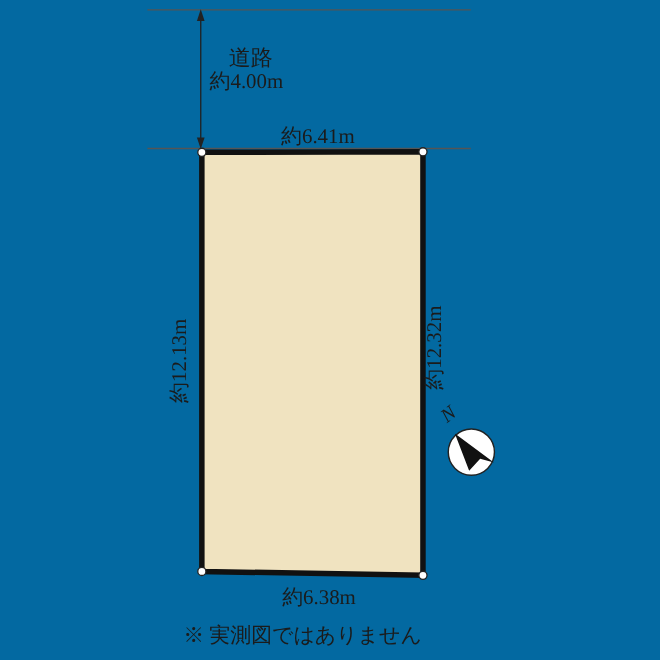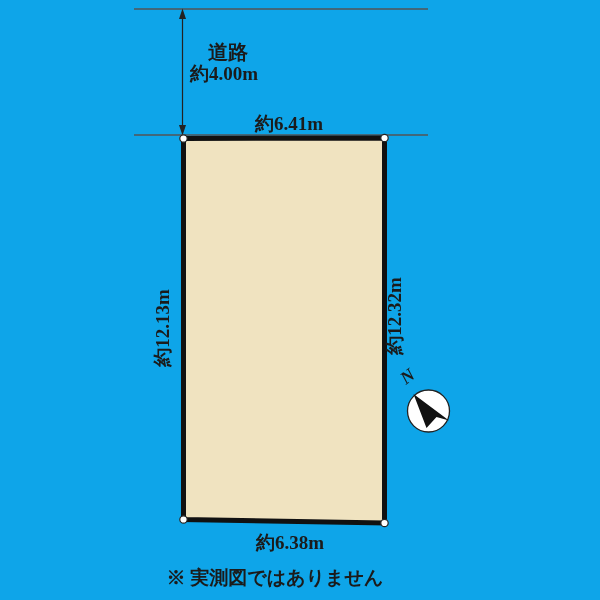--- a/index.html
+++ b/index.html
@@ -4,24 +4,23 @@
 <style>
   html, body {
     margin: 0;
     padding: 0;
     background: #ffffff;
   }
   .canvas {
     position: relative;
     width: 600px;
     height: 600px;
-    background: #0ea5e9;
+    background: #0369a1;
     overflow: hidden;
     font-family: "Liberation Serif", "DejaVu Serif", serif;
-    font-weight: bold;
   }
   svg text {
     font-family: "Liberation Serif", "DejaVu Serif", serif;
     fill: #1b1b1b;
   }
   .dim-text { font-size: 19px; }
   .road-name { font-size: 20px; }
   .road-width { font-size: 19px; }
   .note-text { font-size: 19px; }
   .north-n { font-size: 18px; font-style: italic; }

